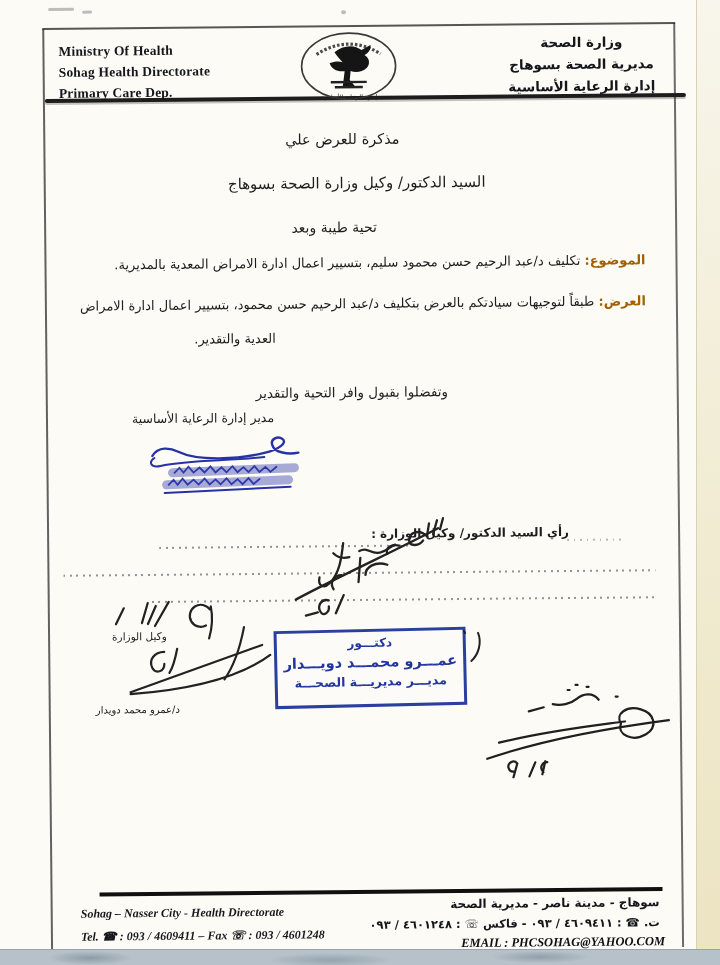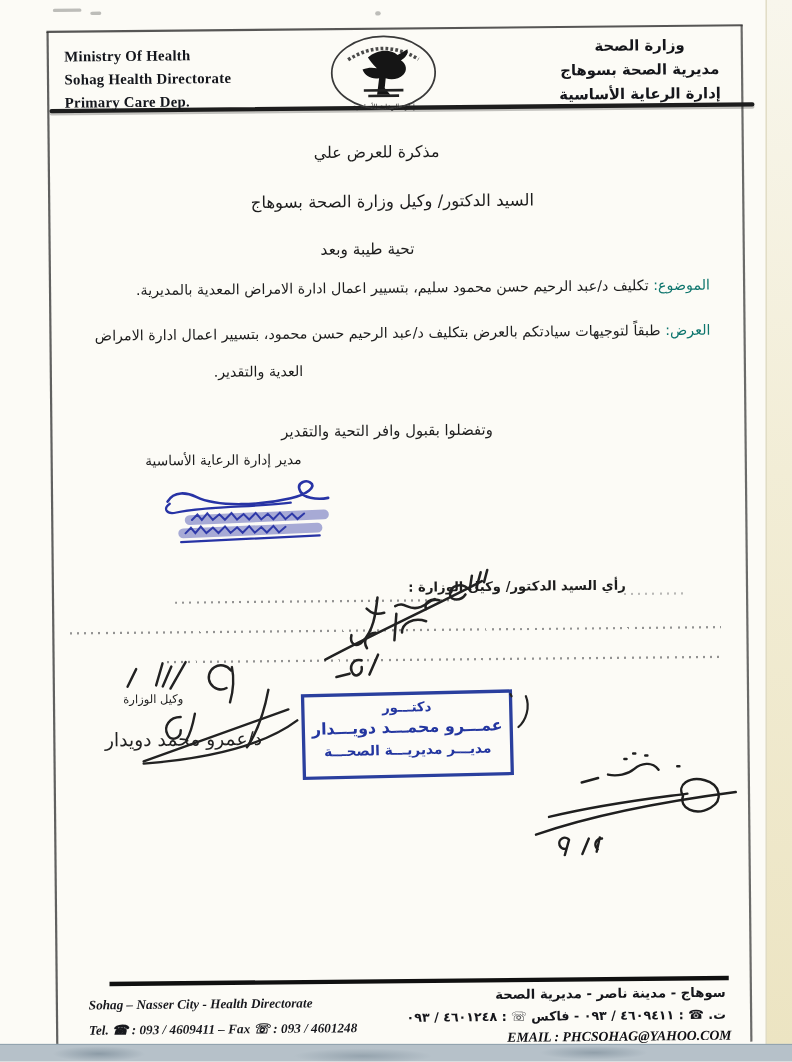--- a/index.html
+++ b/index.html
@@ -20,21 +20,21 @@
   .hdr-rule{left:48px;top:96px;width:641px;height:4px;background:#1d1d1d;border-radius:2px;box-shadow:0 2px 0 rgba(20,20,20,.25);}
   .ftr-rule{left:95px;top:890px;width:563px;height:3.5px;background:#101010;}
   
   .hdr-en{left:62px;top:38px;font-family:"Liberation Serif","DejaVu Serif",serif;
           font-weight:bold;font-size:13.5px;line-height:21px;color:#14161c;letter-spacing:.2px;}
   .hdr-ar{left:503px;top:33px;width:164px;text-align:center;direction:rtl;
           font-weight:bold;font-size:13.5px;line-height:22px;color:#15161b;}
   
   .ar{direction:rtl;color:#1d1d1d;white-space:nowrap;}
   .center-line{left:0;width:690px;text-align:center;}
-  .lbl{font-weight:normal;color:#0f766e;}
+  .lbl{font-weight:bold;color:#a16207;}
   .l-title{top:131px;font-size:14.5px;}
   .l-addr{top:174px;left:14px;font-size:15px;}
   .l-greet{top:219px;width:672px;font-size:14px;}
   .l-subject{top:255px;right:73px;font-size:13px;}
   .l-pres1{top:296px;right:73px;font-size:13px;}
   .l-pres2{top:330px;left:195px;font-size:13px;}
   .l-closing{top:384px;left:256px;font-size:13.5px;}
   .l-signer{top:409px;left:132px;font-size:12.5px;}
   .l-opinion{top:527px;left:370px;font-size:12px;font-weight:bold;}
   .dotline{height:2px;opacity:.85;
@@ -45,21 +45,21 @@
   .dot3{top:599px;left:150px;width:504px;}
   
   .stamp{left:272px;top:629px;width:192px;height:78px;border:3px solid #2a3f9e;
          background:rgba(255,255,255,.1);transform:rotate(-.8deg);
          text-align:center;direction:rtl;color:#2336a0;font-weight:bold;padding-top:3px;box-sizing:border-box;}
   .stamp .s1{font-size:12px;line-height:16px;}
   .stamp .s2{font-size:14.5px;line-height:22px;}
   .stamp .s3{font-size:12.5px;line-height:18px;}
   .typed-sm{direction:rtl;color:#222;white-space:nowrap;}
   .t-deputy{left:110px;top:628px;font-size:10.5px;}
-  .t-depname{left:93px;top:661px;font-size:17px;}
+  .t-depname{left:93px;top:702px;font-size:10px;}
   
   .ftr-en{left:76px;top:900px;font-family:"Liberation Serif","DejaVu Serif",serif;
           font-style:italic;font-weight:bold;font-size:12px;line-height:23px;color:#17181d;white-space:nowrap;}
   .ftr-ar1{right:65px;top:898px;direction:rtl;font-weight:bold;font-size:12px;color:#15161b;white-space:nowrap;}
   .ftr-ar2{right:65px;top:918px;direction:rtl;font-weight:bold;font-size:11.5px;color:#15161b;white-space:nowrap;}
   .ftr-em{right:60px;top:937px;font-family:"Liberation Serif","DejaVu Serif",serif;
           font-style:italic;font-weight:bold;font-size:12.5px;color:#101014;white-space:nowrap;}
   
   .edge-strip{left:696px;top:0;width:24px;height:952px;z-index:6;
     background:linear-gradient(180deg,#f8f6ec 0%,#f2edd6 45%,#ece4c2 100%);

